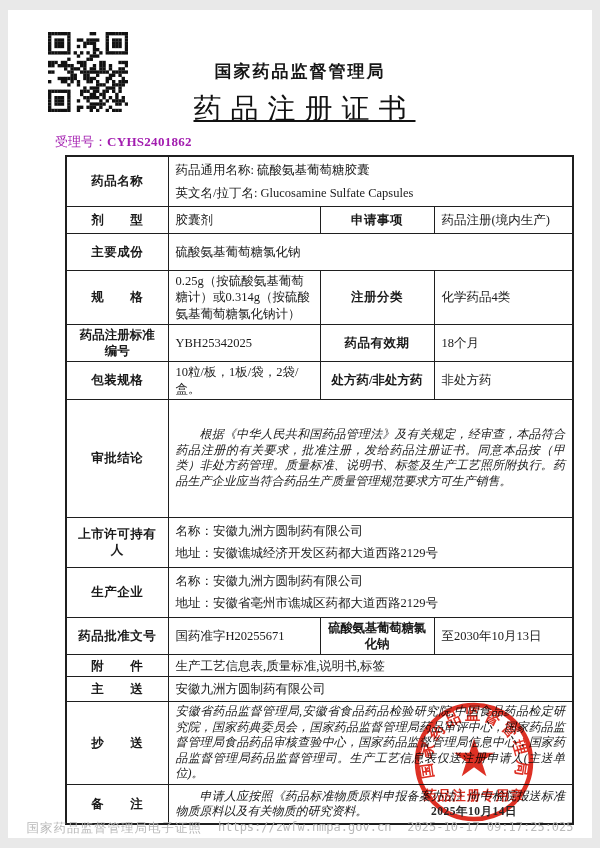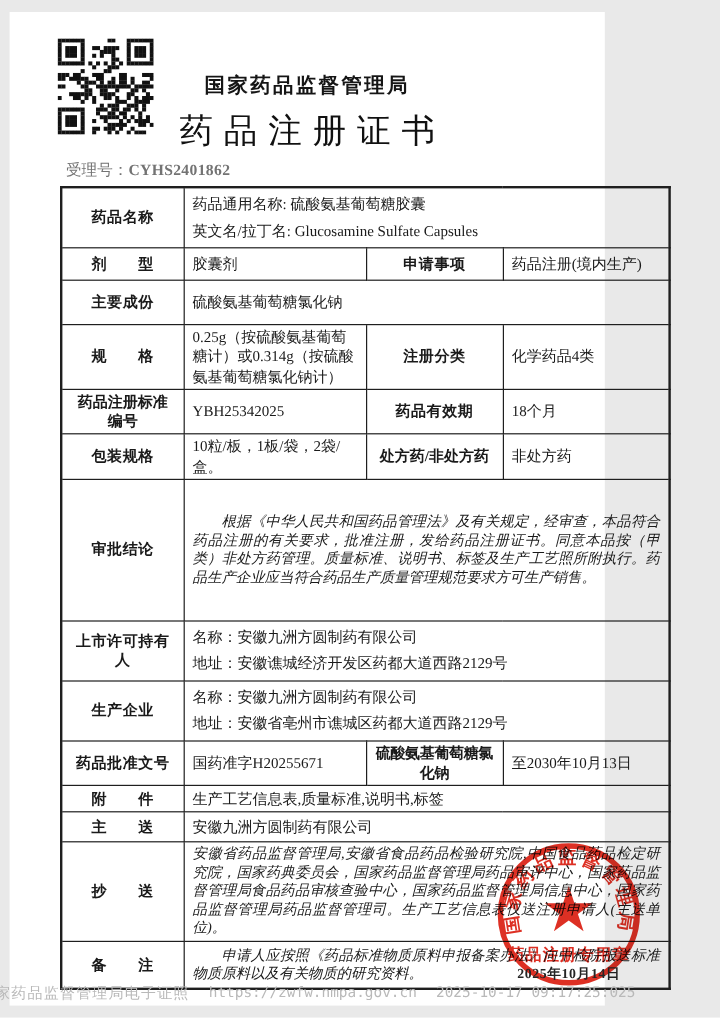--- a/index.html
+++ b/index.html
@@ -4,43 +4,44 @@
 <style>
   html,body{margin:0;padding:0;}
   body{
     width:600px;height:848px;position:relative;overflow:hidden;
     background:#e9e9e9;
     font-family:"Liberation Serif","DejaVu Serif",serif;
     color:#1c1c1c;
     -webkit-font-smoothing:antialiased;
   }
   .page{
-    position:absolute;left:8px;top:10px;width:496px;height:828px;
+    position:absolute;left:8px;top:10px;width:584px;height:828px;
     background:#ffffff;
   }
   .qr{position:absolute;left:40px;top:22px;width:80px;height:80px;}
   .qr rect{fill:#111;}
   .agency{
     position:absolute;left:0;top:50px;width:100%;text-align:center;
     font-family:"Liberation Sans","DejaVu Sans",sans-serif;
     font-weight:bold;font-size:17px;letter-spacing:2px;color:#151515;
   }
   .doc-title{
     position:absolute;left:0;top:80px;width:100%;text-align:center;
     font-size:28px;letter-spacing:9px;color:#111;font-weight:500;
     text-indent:9px;
+    text-decoration:underline;
   }
   .meta{
     position:absolute;left:47px;top:123px;width:502px;
     display:flex;justify-content:space-between;
-    font-size:13px;color:#737373;
+    font-size:13px;color:#a21caf;
   }
   .meta b{font-weight:bold;letter-spacing:.3px;}
   table.cert{
-    position:absolute;left:42px;top:145px;width:509px;
+    position:absolute;left:57px;top:145px;width:509px;
     border-collapse:collapse;table-layout:fixed;
     border:2px solid #1f1f1f;
   }
   table.cert td{
     border:1px solid #1f1f1f;
     vertical-align:middle;
     padding:2px 7px;
     font-size:12.5px;color:#1a1a1a;
     line-height:1.3;
     overflow:hidden;

